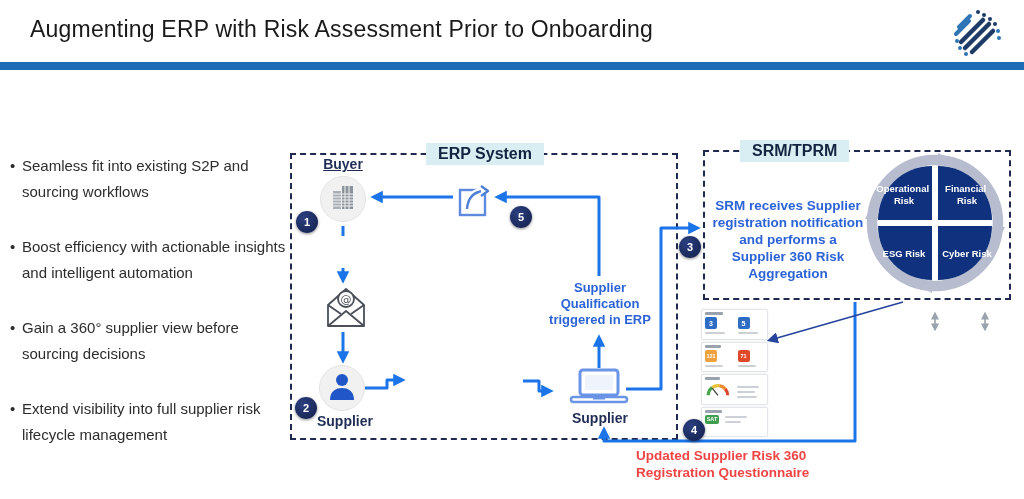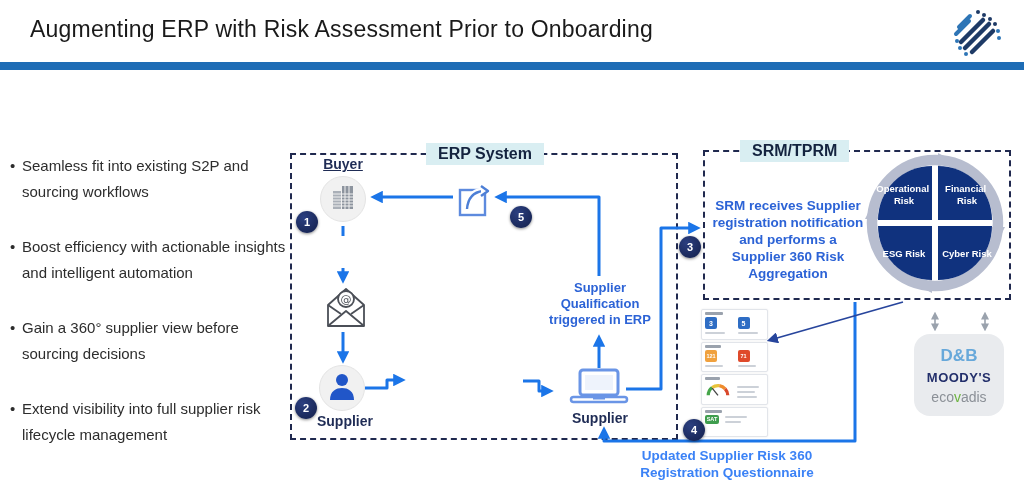--- a/index.html
+++ b/index.html
@@ -25,21 +25,21 @@
   .icon-circle { position:absolute; width:46px; height:46px; border-radius:50%; background:#f1f1f1; border:1px solid #e4e4e4; display:flex; align-items:center; justify-content:center; z-index:2; }
   .node-label { position:absolute; font-size:14px; font-weight:bold; color:#1f2c55; text-align:center; z-index:2; }
   .flow-text  { position:absolute; font-size:13px; font-weight:bold; color:#2c63d6; text-align:center; line-height:16px; z-index:2; }
 
   .badge { position:absolute; width:22px; height:22px; border-radius:50%; background:radial-gradient(circle at 35% 30%, #2b3f80, #131f4a); color:#fff; font-size:11px; font-weight:bold; display:flex; align-items:center; justify-content:center; z-index:6; box-shadow:0 1px 3px rgba(0,0,0,.45); }
 
   .srm-desc { position:absolute; left:712px; top:197px; width:152px; font-size:13.5px; font-weight:bold; color:#2c63d6; text-align:center; line-height:17px; z-index:2; }
   .wheel { position:absolute; left:860px; top:150px; z-index:2; }
   .wheel text { font-size:9.5px; font-weight:bold; fill:#ffffff; }
 
-  .caption { position:absolute; left:636px; top:447px; width:182px; font-size:13.5px; font-weight:bold; color:#3b82f6; text-align:center; line-height:17px; z-index:2; }
+  .caption { position:absolute; left:636px; top:447px; width:182px; font-size:13.5px; font-weight:bold; color:#ef4444; line-height:17px; z-index:2; }
 
   .thumb { position:absolute; left:701px; top:309px; width:67px; height:128px; display:flex; flex-direction:column; gap:2px; z-index:2; }
   .mini-card { flex:1; background:#fff; border:1px solid #e2e5ea; border-radius:2px; padding:2px 3px; box-shadow:0 0 2px rgba(0,0,0,.08); display:flex; flex-direction:column; gap:2px; }
   .mini-head { display:flex; justify-content:space-between; align-items:center; }
   .bar { height:3px; border-radius:1px; background:#9aa2ad; }
   .bar.light { background:#ccd1d8; height:2px; }
   .tile-row { display:flex; gap:6px; align-items:center; }
   .tile { width:12px; height:12px; border-radius:2px; color:#fff; font-weight:bold; display:flex; align-items:center; justify-content:center; }
   .tile.blue { background:#2e6dc4; font-size:7px; }
   .tile.orange { background:#f0a13e; font-size:5.5px; }
@@ -258,25 +258,20 @@
         <div class="mini-col">
             <div class="bar light" style="width:22px;"></div>
             <div class="bar light" style="width:16px;"></div>
           </div>
       </div>
     </div>
   </div>
   <div class="badge" style="left:683px; top:419px;">4</div>
   <div class="caption">Updated Supplier Risk 360 Registration Questionnaire</div>
 
-  <div class="partner-box">
-    <div class="dnb">D&amp;B</div>
-    <div class="moodys">MOODY'S</div>
-    <div class="ecovadis"><span>eco</span><span class="green-v">v</span><span>adis</span></div>
-  </div>
 
   <svg class="connectors" width="1024" height="499" viewBox="0 0 1024 499">
     <defs>
       <marker id="mA" viewBox="0 0 10 10" refX="7" refY="5" markerWidth="4.2" markerHeight="4.2" orient="auto-start-reverse">
         <path d="M0 0 L10 5 L0 10 Z" fill="#1b75e8"></path>
       </marker>
       <marker id="mN" viewBox="0 0 10 10" refX="7" refY="5" markerWidth="7" markerHeight="7" orient="auto-start-reverse">
         <path d="M0 0 L10 5 L0 10 Z" fill="#27459c"></path>
       </marker>
       <marker id="mG" viewBox="0 0 10 10" refX="7" refY="5" markerWidth="5" markerHeight="5" orient="auto-start-reverse">

